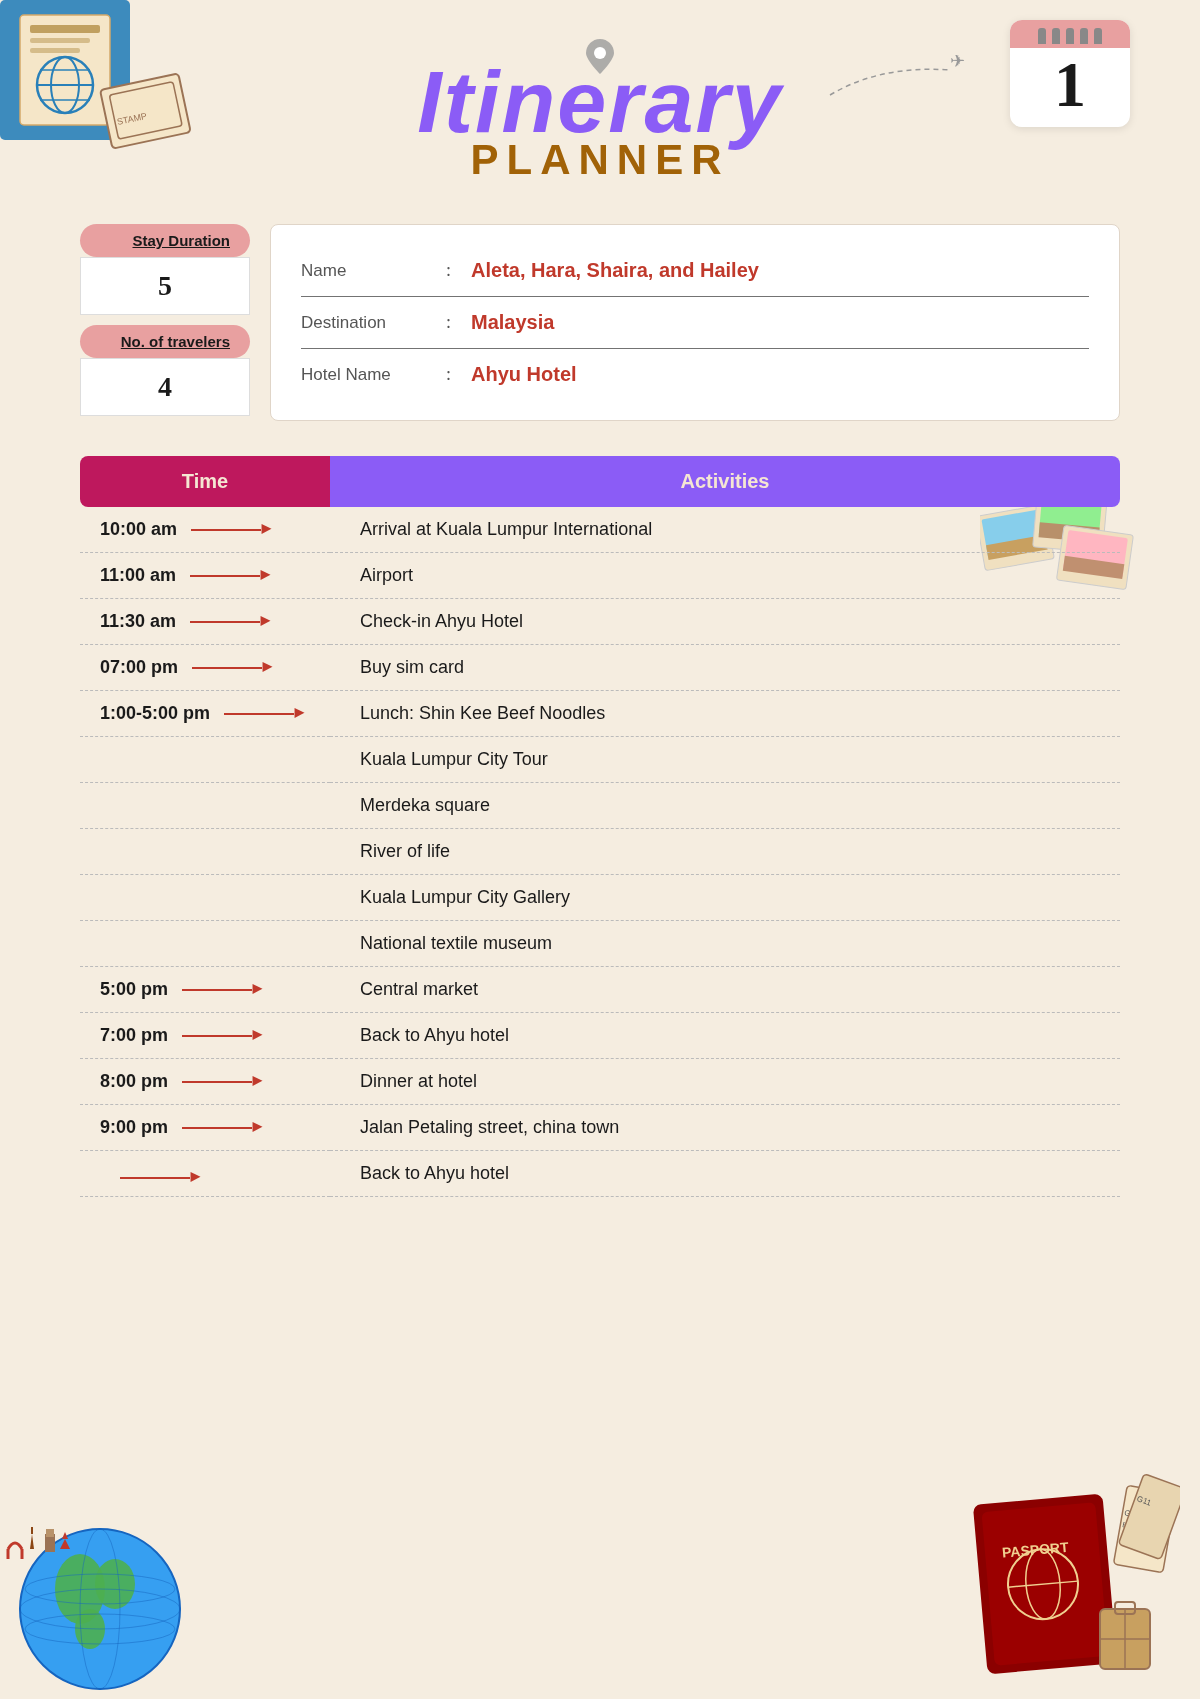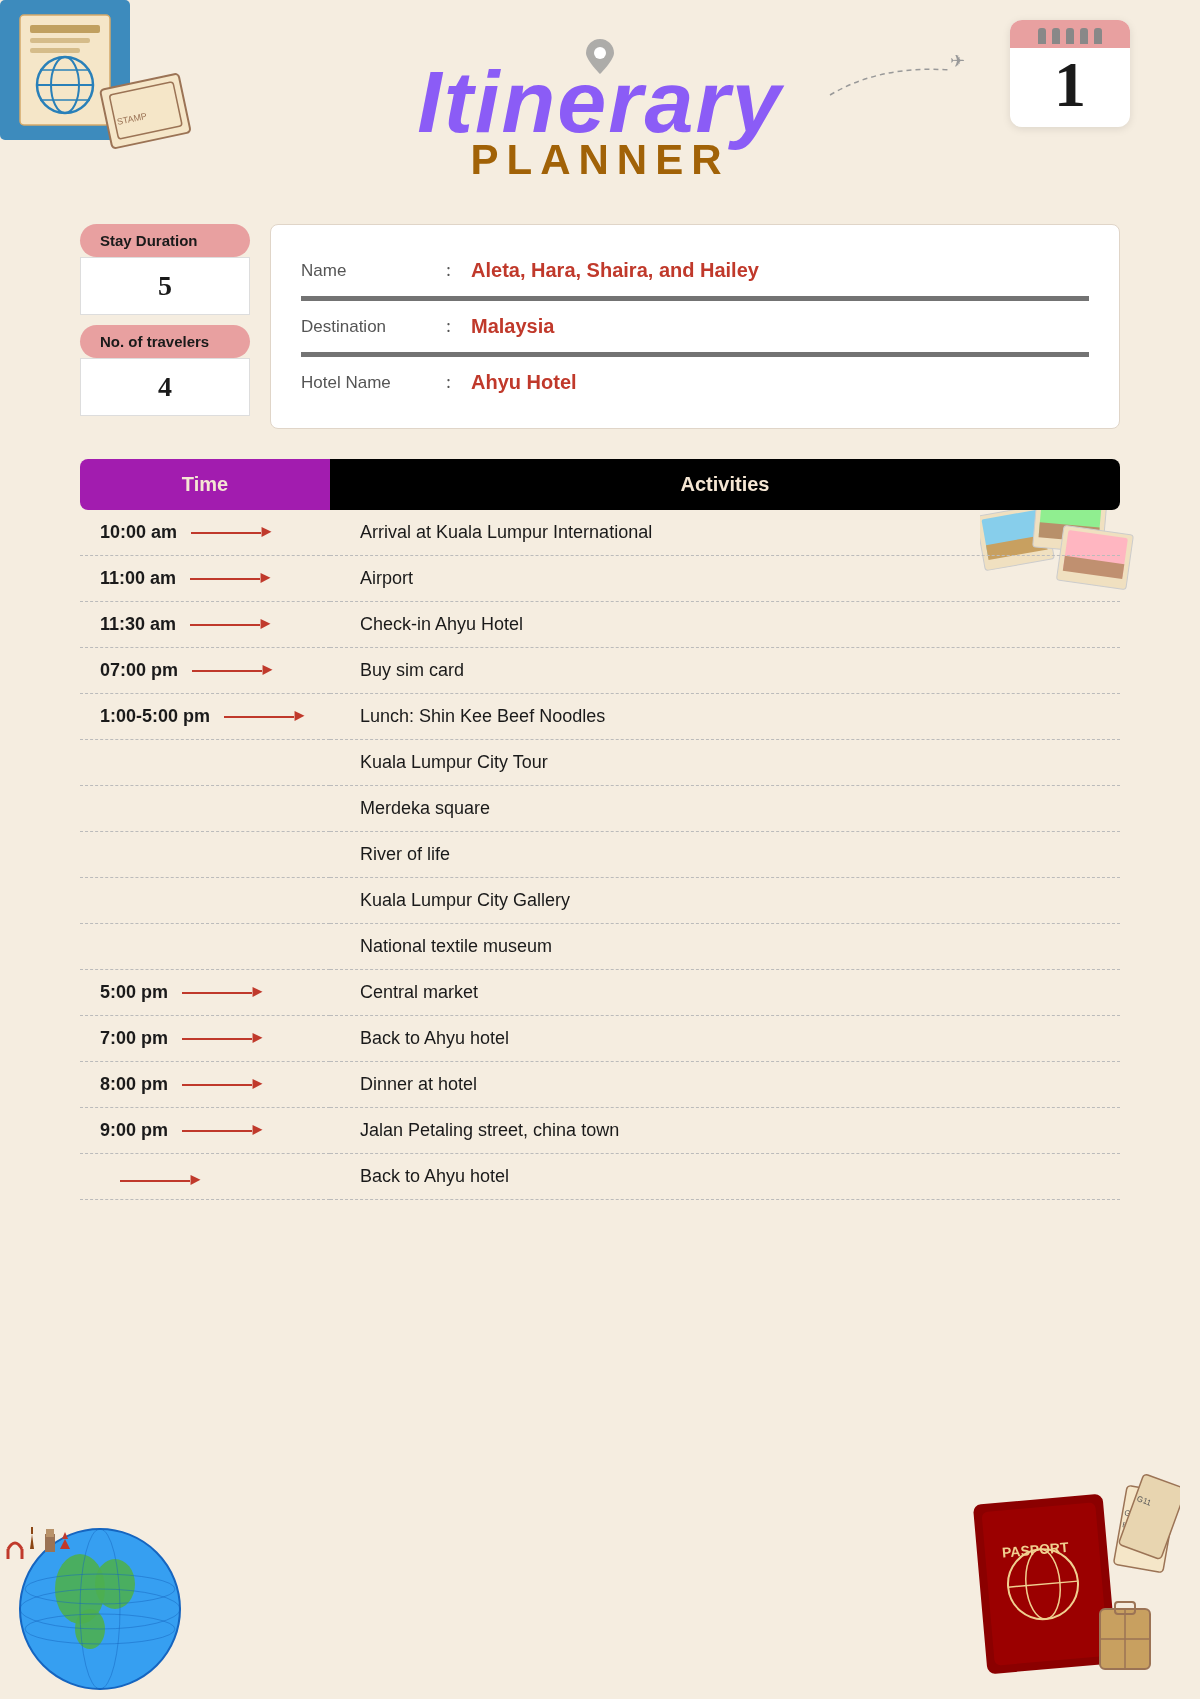--- a/index.html
+++ b/index.html
@@ -91,21 +91,22 @@
     }
 
     .stat-label {
       background-color: #e8a0a0;
       border-radius: 20px;
       padding: 8px 20px;
       font-family: Arial, sans-serif;
       font-size: 15px;
       font-weight: 700;
       color: #1a1a1a;
-      text-align: left;
+      text-align: right;
+      text-decoration: underline;
     }
 
     .stat-value {
       background-color: #fff;
       border: 1px solid #ddd;
       text-align: center;
       padding: 12px;
       font-size: 28px;
       font-weight: 700;
       color: #1a1a1a;
@@ -117,21 +118,21 @@
       background-color: #fff;
       border-radius: 8px;
       padding: 20px 30px;
       border: 1px solid #e0d5c8;
     }
 
     .info-row {
       display: flex;
       align-items: center;
       padding: 14px 0;
-      border-bottom: 5px solid #737373;
+      border-bottom: 1px solid #737373;
     }
 
     .info-row:last-child {
       border-bottom: none;
     }
 
     .info-label {
       font-family: Arial, sans-serif;
       font-size: 17px;
       color: #555;
@@ -157,33 +158,33 @@
       margin: 30px 80px 20px 80px;
       position: relative;
     }
 
     .schedule-table {
       width: 100%;
       border-collapse: collapse;
     }
 
     .table-header-time {
-      background-color: #a21caf;
+      background-color: #be185d;
       color: #f5e6d3;
       font-family: Arial, sans-serif;
       font-size: 20px;
       font-weight: 700;
       padding: 14px 20px;
       text-align: center;
       border-radius: 8px 0 0 8px;
       width: 250px;
     }
 
     .table-header-activities {
-      background-color: #000000;
+      background-color: #8b5cf6;
       color: #f5e6d3;
       font-family: Arial, sans-serif;
       font-size: 20px;
       font-weight: 700;
       padding: 14px 30px;
       text-align: center;
       border-radius: 0 8px 8px 0;
       margin-top: 24px;
     }
 

